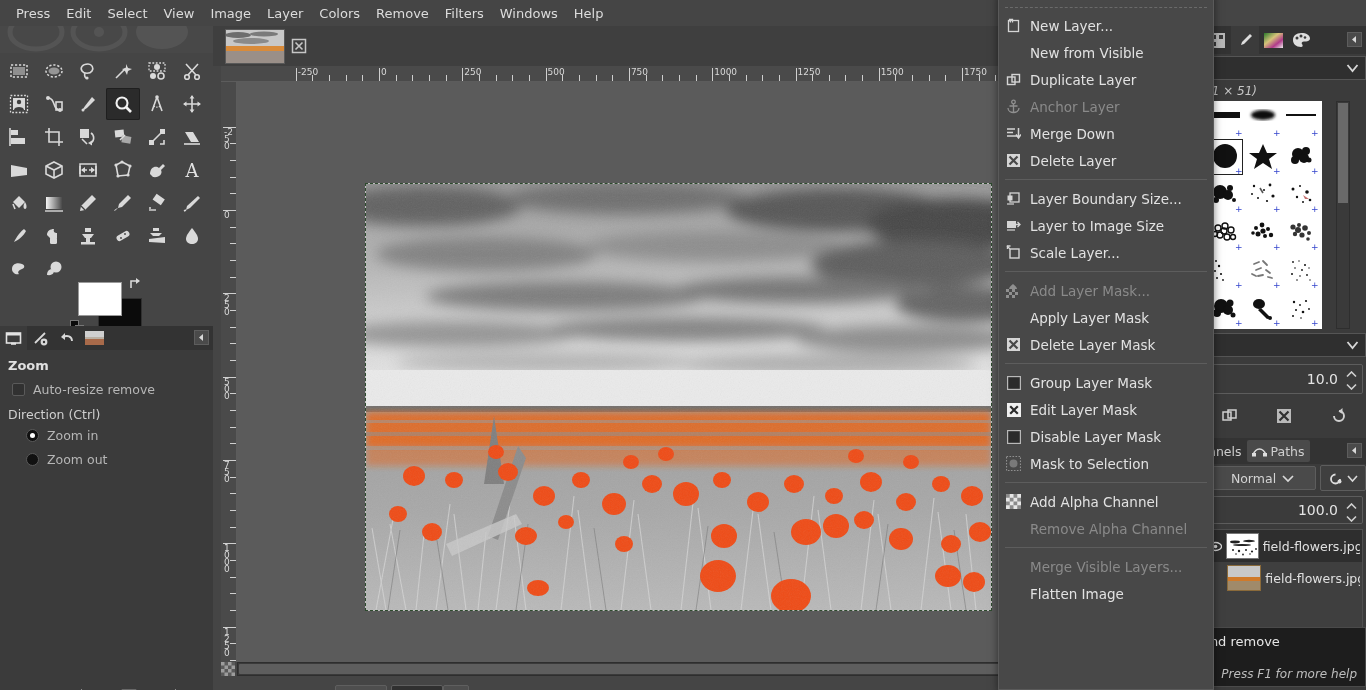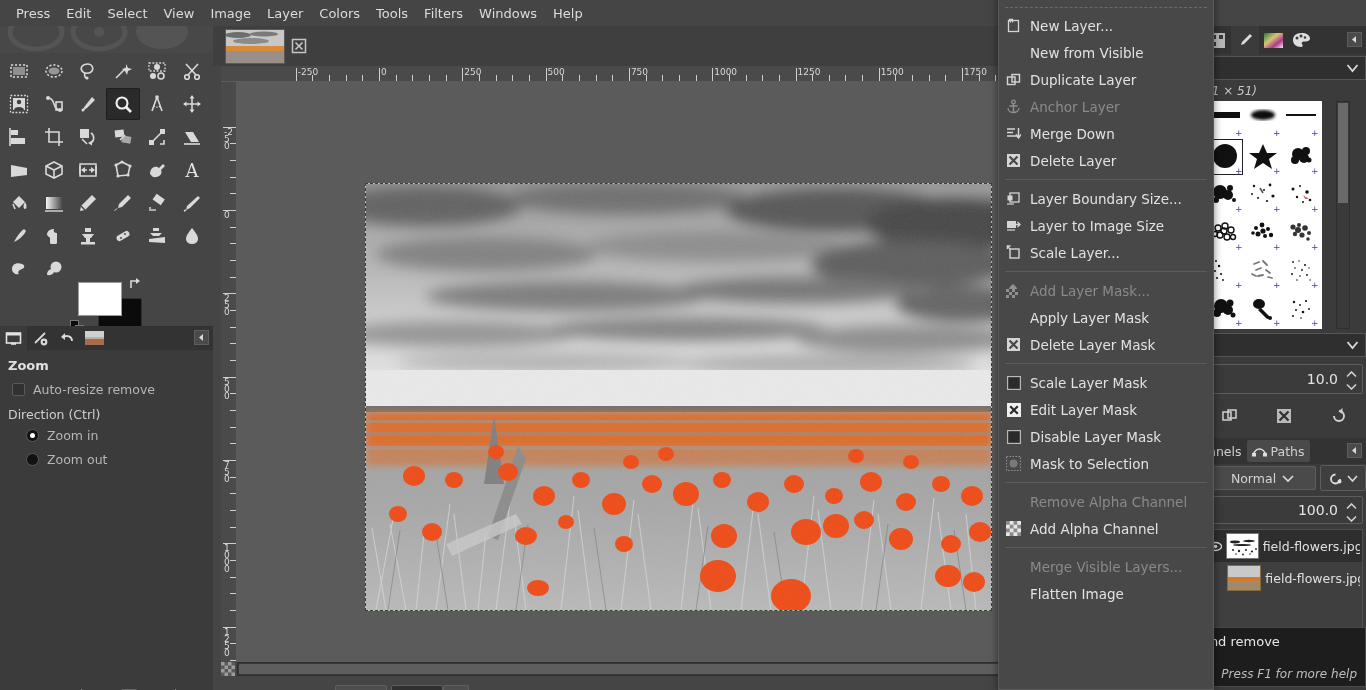--- a/index.html
+++ b/index.html
@@ -195,21 +195,21 @@
 <div id="app">
 
   <div class="menubar" id="menubar">
       <div class="mi">Press</div>
       <div class="mi">Edit</div>
       <div class="mi">Select</div>
       <div class="mi">View</div>
       <div class="mi">Image</div>
       <div class="mi">Layer</div>
       <div class="mi">Colors</div>
-      <div class="mi">Tools</div>
+      <div class="mi">Remove</div>
       <div class="mi">Filters</div>
       <div class="mi">Windows</div>
       <div class="mi">Help</div>
     </div>
 
   <div class="toolbox">
     <div class="tb-top">
       <svg class="wilber" viewBox="0 0 200 40">
         <ellipse cx="32" cy="20" rx="26" ry="17" fill="none" stroke="#6b6b6b" stroke-width="5"></ellipse>
         <ellipse cx="95" cy="20" rx="26" ry="17" fill="none" stroke="#6b6b6b" stroke-width="5"></ellipse>
@@ -1321,21 +1321,21 @@
           </span>
           <span>Delete Layer Mask</span>
         </div>
         <div class="msep"></div>
         <div class="mrow">
           <span class="mico">
             <svg width="14" height="14" viewBox="0 0 14 14">
               <rect x="0.5" y="0.5" width="13" height="13" fill="#2b2b2b" stroke="#b8b8b8" stroke-width="1.4"></rect>
             </svg>
           </span>
-          <span>Scale Layer Mask</span>
+          <span>Group Layer Mask</span>
         </div>
         <div class="mrow">
           <span class="mico">
             <svg width="14" height="14" viewBox="0 0 14 14">
               <rect x="0.5" y="0.5" width="13" height="13" fill="#f0f0f0" stroke="#f0f0f0" stroke-width="1"></rect>
               <path d="M3.2 3.2 L10.8 10.8 M10.8 3.2 L3.2 10.8" stroke="#2b2b2b" stroke-width="2.2"></path>
             </svg>
           </span>
           <span>Edit Layer Mask</span>
         </div>
@@ -1350,42 +1350,42 @@
         <div class="mrow">
           <span class="mico">
             <svg width="15" height="15" viewBox="0 0 15 15">
               <rect x="0.5" y="0.5" width="14" height="14" fill="none" stroke="#8f8f8f" stroke-width="1.2" stroke-dasharray="1.6 1.4"></rect>
               <circle cx="7.5" cy="7.5" r="4" fill="#8f8f8f" opacity=".7"></circle>
             </svg>
           </span>
           <span>Mask to Selection</span>
         </div>
         <div class="msep"></div>
-        <div class="mrow dis">
-          <span class="mico"></span>
-          <span>Remove Alpha Channel</span>
-        </div>
         <div class="mrow">
           <span class="mico">
             <svg width="15" height="15" viewBox="0 0 15 15">
               <rect width="15" height="15" fill="#e6e6e6"></rect>
               <g fill="#8a8a8a">
                 <rect x="0" y="0" width="3.75" height="3.75"></rect>
                 <rect x="7.5" y="0" width="3.75" height="3.75"></rect>
                 <rect x="3.75" y="3.75" width="3.75" height="3.75"></rect>
                 <rect x="11.25" y="3.75" width="3.75" height="3.75"></rect>
                 <rect x="0" y="7.5" width="3.75" height="3.75"></rect>
                 <rect x="7.5" y="7.5" width="3.75" height="3.75"></rect>
                 <rect x="3.75" y="11.25" width="3.75" height="3.75"></rect>
                 <rect x="11.25" y="11.25" width="3.75" height="3.75"></rect>
               </g>
             </svg>
           </span>
           <span>Add Alpha Channel</span>
         </div>
+        <div class="mrow dis">
+          <span class="mico"></span>
+          <span>Remove Alpha Channel</span>
+        </div>
         <div class="msep"></div>
         <div class="mrow dis">
           <span class="mico"></span>
           <span>Merge Visible Layers...</span>
         </div>
         <div class="mrow">
           <span class="mico"></span>
           <span>Flatten Image</span>
         </div>
       </div>

